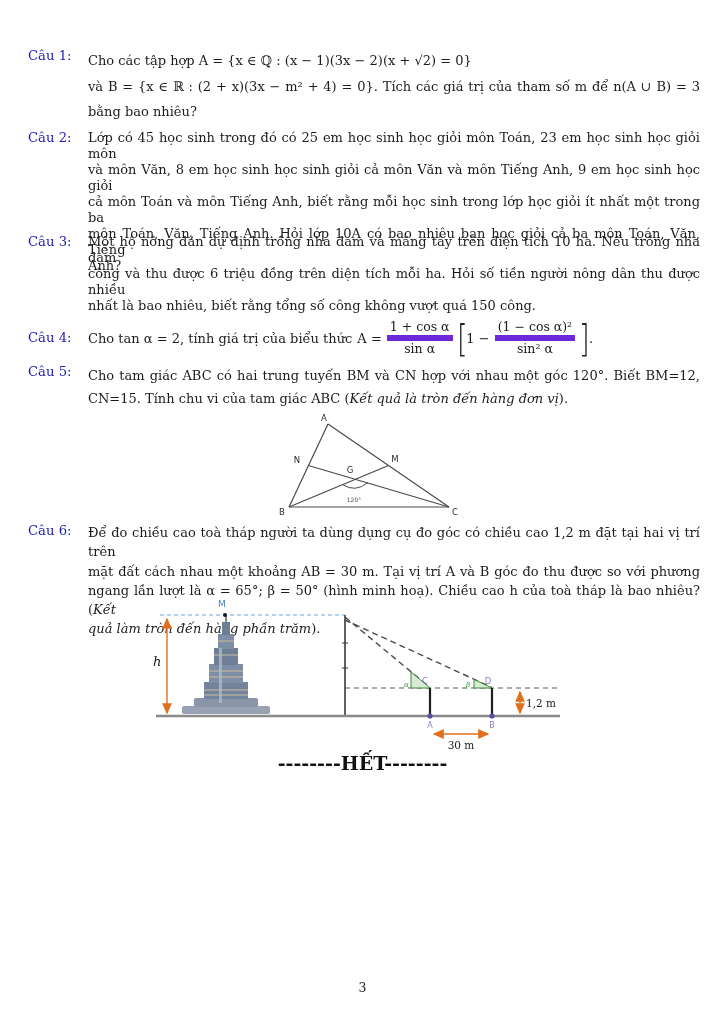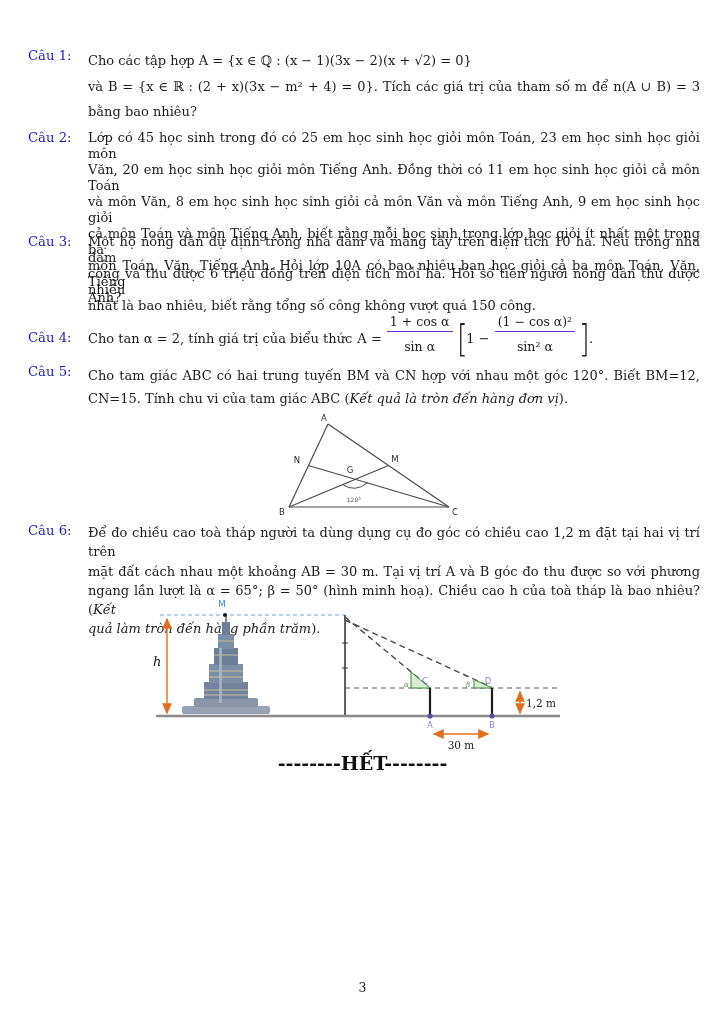--- a/index.html
+++ b/index.html
@@ -13,22 +13,22 @@
   .j{text-align:justify;text-align-last:justify;}
   .q1body .line{line-height:25.5px;}
   .q2body .line,.q3body .line{line-height:16px;}
   .q5body .line{line-height:23px;}
   .q6body .line{line-height:19.3px;}
   .it{font-style:italic;}
   
   .formula{display:flex;align-items:center;height:52px;font-size:13px;white-space:nowrap;}
   .formula>*{margin-right:5px;}
   .frac{display:inline-flex;flex-direction:column;text-align:center;font-size:12.5px;line-height:1.3;vertical-align:middle;}
-  .frac .num{border-bottom:1px solid #6d28d9;padding:0 3px;text-align:right;}
-  .frac .den{padding:7px 3px;}
+  .frac .num{border-bottom:6px solid #6d28d9;padding:0 3px;text-align:right;}
+  .frac .den{padding:0 3px;}
   .bigb{display:inline-block;font-family:"DejaVu Sans",sans-serif;font-size:38px;font-weight:200;
         line-height:1;transform:scaleX(.72);margin:0 -3px;color:#222;}
   .fig{position:absolute;}
   .het{position:absolute;left:0;top:752px;width:725px;text-align:center;font-weight:bold;font-size:19px;color:#111;}
   .pagenum{position:absolute;left:0;top:980px;width:725px;text-align:center;font-size:12.5px;color:#222;}
 </style>
 </head>
 <body>
 
 <div class="page">
@@ -40,21 +40,20 @@
       <span class="line">Cho các tập hợp A = {x ∈ ℚ : (x − 1)(3x − 2)(x + √2) = 0}</span>
       <span class="line j">và B = {x ∈ ℝ : (2 + x)(3x − m² + 4) = 0}. Tích các giá trị của tham số m để n(A ∪ B) = 3</span>
       <span class="line">bằng bao nhiêu?</span>
     </div>
   </section>
 
   <section class="q" style="top:130px">
     <span class="qlabel">Câu 2:</span>
     <div class="qbody q2body">
       <span class="line j">Lớp có 45 học sinh trong đó có 25 em học sinh học giỏi môn Toán, 23 em học sinh học giỏi môn</span>
-      <span class="line j">Văn, 20 em học sinh học giỏi môn Tiếng Anh. Đồng thời có 11 em học sinh học giỏi cả môn Toán</span>
       <span class="line j">và môn Văn, 8 em học sinh học sinh giỏi cả môn Văn và môn Tiếng Anh, 9 em học sinh học giỏi</span>
       <span class="line j">cả môn Toán và môn Tiếng Anh, biết rằng mỗi học sinh trong lớp học giỏi ít nhất một trong ba</span>
       <span class="line j">môn Toán, Văn, Tiếng Anh. Hỏi lớp 10A có bao nhiêu bạn học giỏi cả ba môn Toán, Văn, Tiếng</span>
       <span class="line">Anh?</span>
     </div>
   </section>
 
   <section class="q" style="top:234px">
     <span class="qlabel">Câu 3:</span>
     <div class="qbody q3body">

